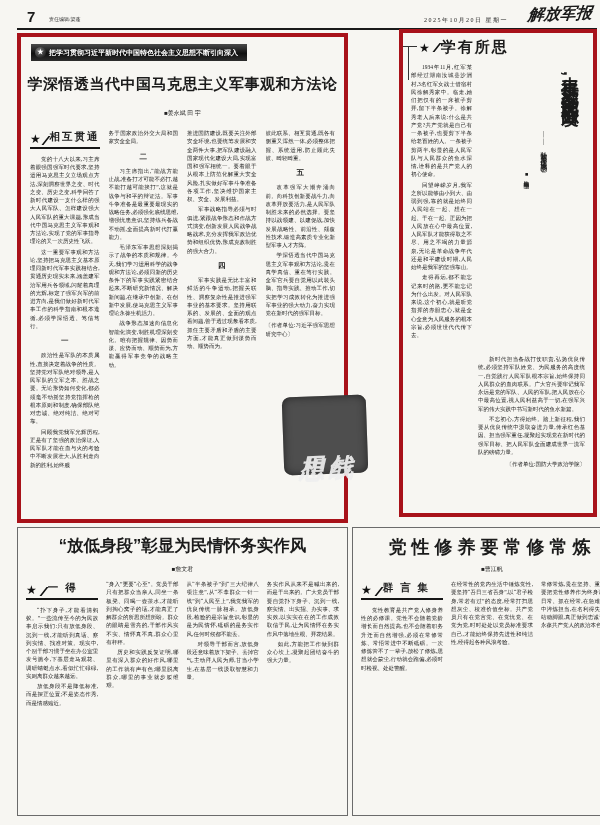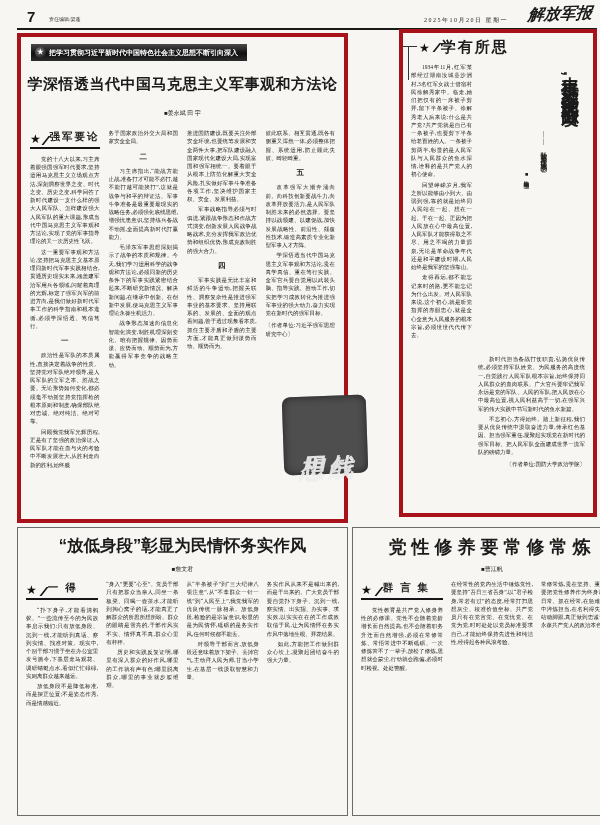--- a/index.html
+++ b/index.html
@@ -86,21 +86,21 @@
       <span>把学习贯彻习近平新时代中国特色社会主义思想不断引向深入</span>
     </div>
     <div class="m-headline">学深悟透当代中国马克思主义军事观和方法论</div>
     <div class="byline m-byline">■姜永斌  田 宇</div>
 
     <div class="cols m-cols">
       <div class="col">
         <div class="sec-label">
           <span class="star">★</span>
             <span class="slash"></span>
-          <span class="txt">强军要论</span>
+          <span class="txt">相互贯通</span>
         </div>
         <p class="p">党的十八大以来,习主席着眼强国强军时代要求,坚持运用马克思主义立场观点方法,深刻洞察世界之变、时代之变、历史之变,科学回答了新时代建设一支什么样的强大人民军队、怎样建设强大人民军队的重大课题,形成当代中国马克思主义军事观和方法论,实现了党的军事指导理论的又一次历史性飞跃。</p>
         <p class="p">这一重要军事观和方法论,坚持把马克思主义基本原理同新时代军事实践相结合,贯通历史现实未来,涵盖建军治军用兵各领域,闪耀着真理的光辉,标定了强军兴军的前进方向,是我们做好新时代军事工作的科学指南和根本遵循,必须学深悟透、笃信笃行。</p>
         <p class="secnum">一</p>
         <p class="p">政治性是军队的本质属性,直接决定着战争的性质。坚持党对军队绝对领导,是人民军队的立军之本、胜战之要。无论形势如何变化,都必须毫不动摇坚持党指挥枪的根本原则和制度,确保部队绝对忠诚、绝对纯洁、绝对可靠。</p>
         <p class="p">回顾我党我军光辉历程,正是有了坚强的政治保证,人民军队才能在血与火的考验中不断发展壮大,从胜利走向新的胜利,始终服</p>
       </div>
       <div class="col">
         <p class="pc">务于国家政治外交大局和国家安全全局。</p>
         <p class="secnum">二</p>

